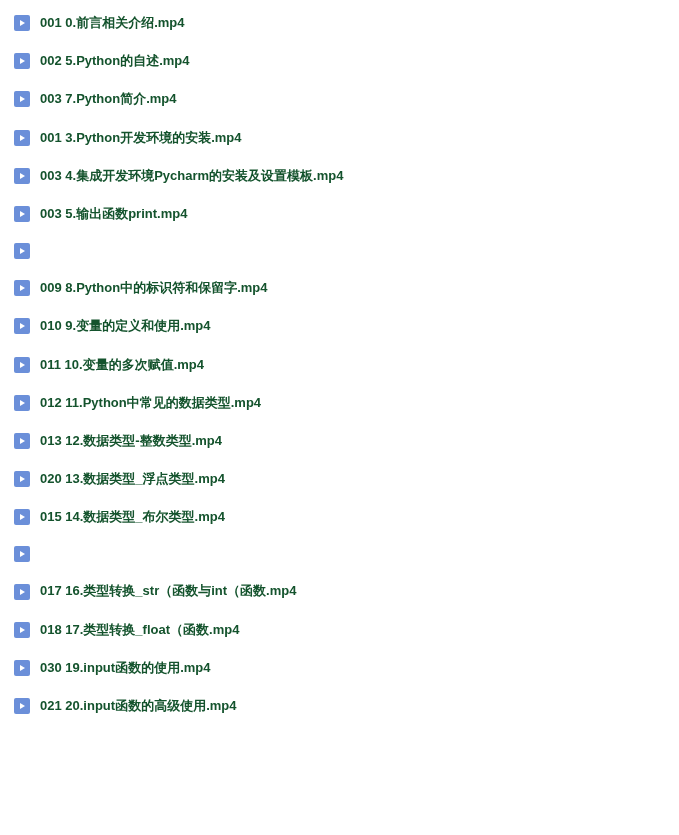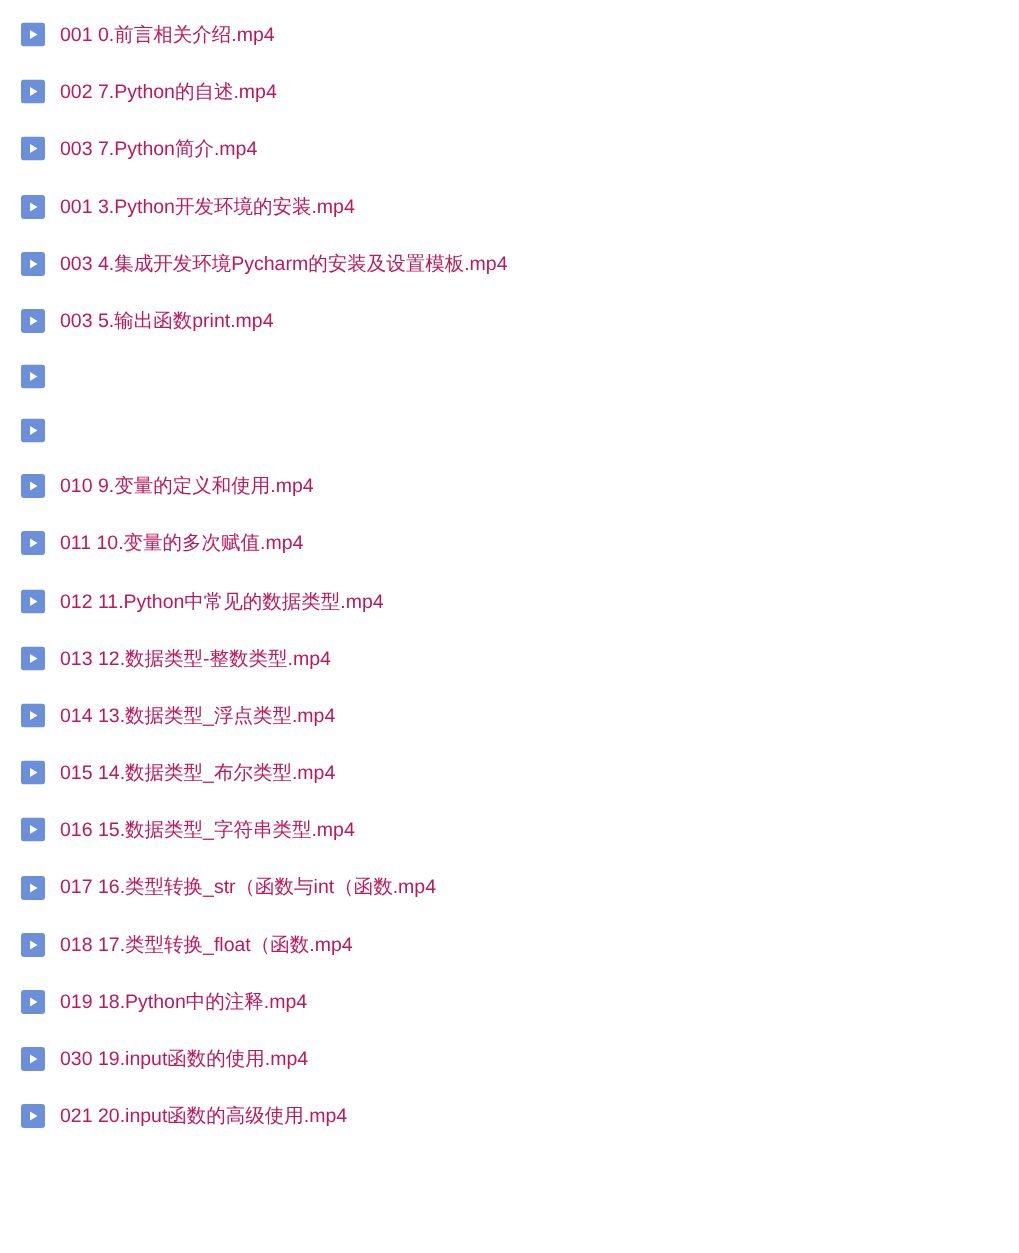--- a/index.html
+++ b/index.html
@@ -30,22 +30,23 @@
       flex-shrink: 0;
       display: inline-flex;
       align-items: center;
       justify-content: center;
     }
     .video-icon svg {
       width: 16px;
       height: 16px;
     }
     .file-name {
-      color: #be185d;
+      color: #14532d;
       line-height: 1.4;
+      font-weight: bold;
     }
   </style>
 </head>
 <body>
 
 <div class="file-list">
     <div class="file-item">
       <span class="video-icon">
         <svg viewBox="0 0 16 16" xmlns="http://www.w3.org/2000/svg">
   <rect x="0" y="0" width="16" height="16" rx="2" fill="#6b8fd9"></rect>
@@ -54,21 +55,21 @@
       </span>
       <span class="file-name">001 0.前言相关介绍.mp4</span>
     </div>
     <div class="file-item">
       <span class="video-icon">
         <svg viewBox="0 0 16 16" xmlns="http://www.w3.org/2000/svg">
   <rect x="0" y="0" width="16" height="16" rx="2" fill="#6b8fd9"></rect>
   <path d="M6 5 L11 8 L6 11 Z" fill="#ffffff"></path>
 </svg>
       </span>
-      <span class="file-name">002 7.Python的自述.mp4</span>
+      <span class="file-name">002 5.Python的自述.mp4</span>
     </div>
     <div class="file-item">
       <span class="video-icon">
         <svg viewBox="0 0 16 16" xmlns="http://www.w3.org/2000/svg">
   <rect x="0" y="0" width="16" height="16" rx="2" fill="#6b8fd9"></rect>
   <path d="M6 5 L11 8 L6 11 Z" fill="#ffffff"></path>
 </svg>
       </span>
       <span class="file-name">003 7.Python简介.mp4</span>
     </div>
@@ -107,20 +108,21 @@
 </svg>
       </span>
     </div>
     <div class="file-item">
       <span class="video-icon">
         <svg viewBox="0 0 16 16" xmlns="http://www.w3.org/2000/svg">
   <rect x="0" y="0" width="16" height="16" rx="2" fill="#6b8fd9"></rect>
   <path d="M6 5 L11 8 L6 11 Z" fill="#ffffff"></path>
 </svg>
       </span>
+      <span class="file-name">009 8.Python中的标识符和保留字.mp4</span>
     </div>
     <div class="file-item">
       <span class="video-icon">
         <svg viewBox="0 0 16 16" xmlns="http://www.w3.org/2000/svg">
   <rect x="0" y="0" width="16" height="16" rx="2" fill="#6b8fd9"></rect>
   <path d="M6 5 L11 8 L6 11 Z" fill="#ffffff"></path>
 </svg>
       </span>
       <span class="file-name">010 9.变量的定义和使用.mp4</span>
     </div>
@@ -151,66 +153,56 @@
       </span>
       <span class="file-name">013 12.数据类型-整数类型.mp4</span>
     </div>
     <div class="file-item">
       <span class="video-icon">
         <svg viewBox="0 0 16 16" xmlns="http://www.w3.org/2000/svg">
   <rect x="0" y="0" width="16" height="16" rx="2" fill="#6b8fd9"></rect>
   <path d="M6 5 L11 8 L6 11 Z" fill="#ffffff"></path>
 </svg>
       </span>
-      <span class="file-name">014 13.数据类型_浮点类型.mp4</span>
+      <span class="file-name">020 13.数据类型_浮点类型.mp4</span>
     </div>
     <div class="file-item">
       <span class="video-icon">
         <svg viewBox="0 0 16 16" xmlns="http://www.w3.org/2000/svg">
   <rect x="0" y="0" width="16" height="16" rx="2" fill="#6b8fd9"></rect>
   <path d="M6 5 L11 8 L6 11 Z" fill="#ffffff"></path>
 </svg>
       </span>
       <span class="file-name">015 14.数据类型_布尔类型.mp4</span>
     </div>
     <div class="file-item">
       <span class="video-icon">
         <svg viewBox="0 0 16 16" xmlns="http://www.w3.org/2000/svg">
   <rect x="0" y="0" width="16" height="16" rx="2" fill="#6b8fd9"></rect>
   <path d="M6 5 L11 8 L6 11 Z" fill="#ffffff"></path>
 </svg>
       </span>
-      <span class="file-name">016 15.数据类型_字符串类型.mp4</span>
     </div>
     <div class="file-item">
       <span class="video-icon">
         <svg viewBox="0 0 16 16" xmlns="http://www.w3.org/2000/svg">
   <rect x="0" y="0" width="16" height="16" rx="2" fill="#6b8fd9"></rect>
   <path d="M6 5 L11 8 L6 11 Z" fill="#ffffff"></path>
 </svg>
       </span>
       <span class="file-name">017 16.类型转换_str（函数与int（函数.mp4</span>
     </div>
     <div class="file-item">
       <span class="video-icon">
         <svg viewBox="0 0 16 16" xmlns="http://www.w3.org/2000/svg">
   <rect x="0" y="0" width="16" height="16" rx="2" fill="#6b8fd9"></rect>
   <path d="M6 5 L11 8 L6 11 Z" fill="#ffffff"></path>
 </svg>
       </span>
       <span class="file-name">018 17.类型转换_float（函数.mp4</span>
-    </div>
-    <div class="file-item">
-      <span class="video-icon">
-        <svg viewBox="0 0 16 16" xmlns="http://www.w3.org/2000/svg">
-  <rect x="0" y="0" width="16" height="16" rx="2" fill="#6b8fd9"></rect>
-  <path d="M6 5 L11 8 L6 11 Z" fill="#ffffff"></path>
-</svg>
-      </span>
-      <span class="file-name">019 18.Python中的注释.mp4</span>
     </div>
     <div class="file-item">
       <span class="video-icon">
         <svg viewBox="0 0 16 16" xmlns="http://www.w3.org/2000/svg">
   <rect x="0" y="0" width="16" height="16" rx="2" fill="#6b8fd9"></rect>
   <path d="M6 5 L11 8 L6 11 Z" fill="#ffffff"></path>
 </svg>
       </span>
       <span class="file-name">030 19.input函数的使用.mp4</span>
     </div>

